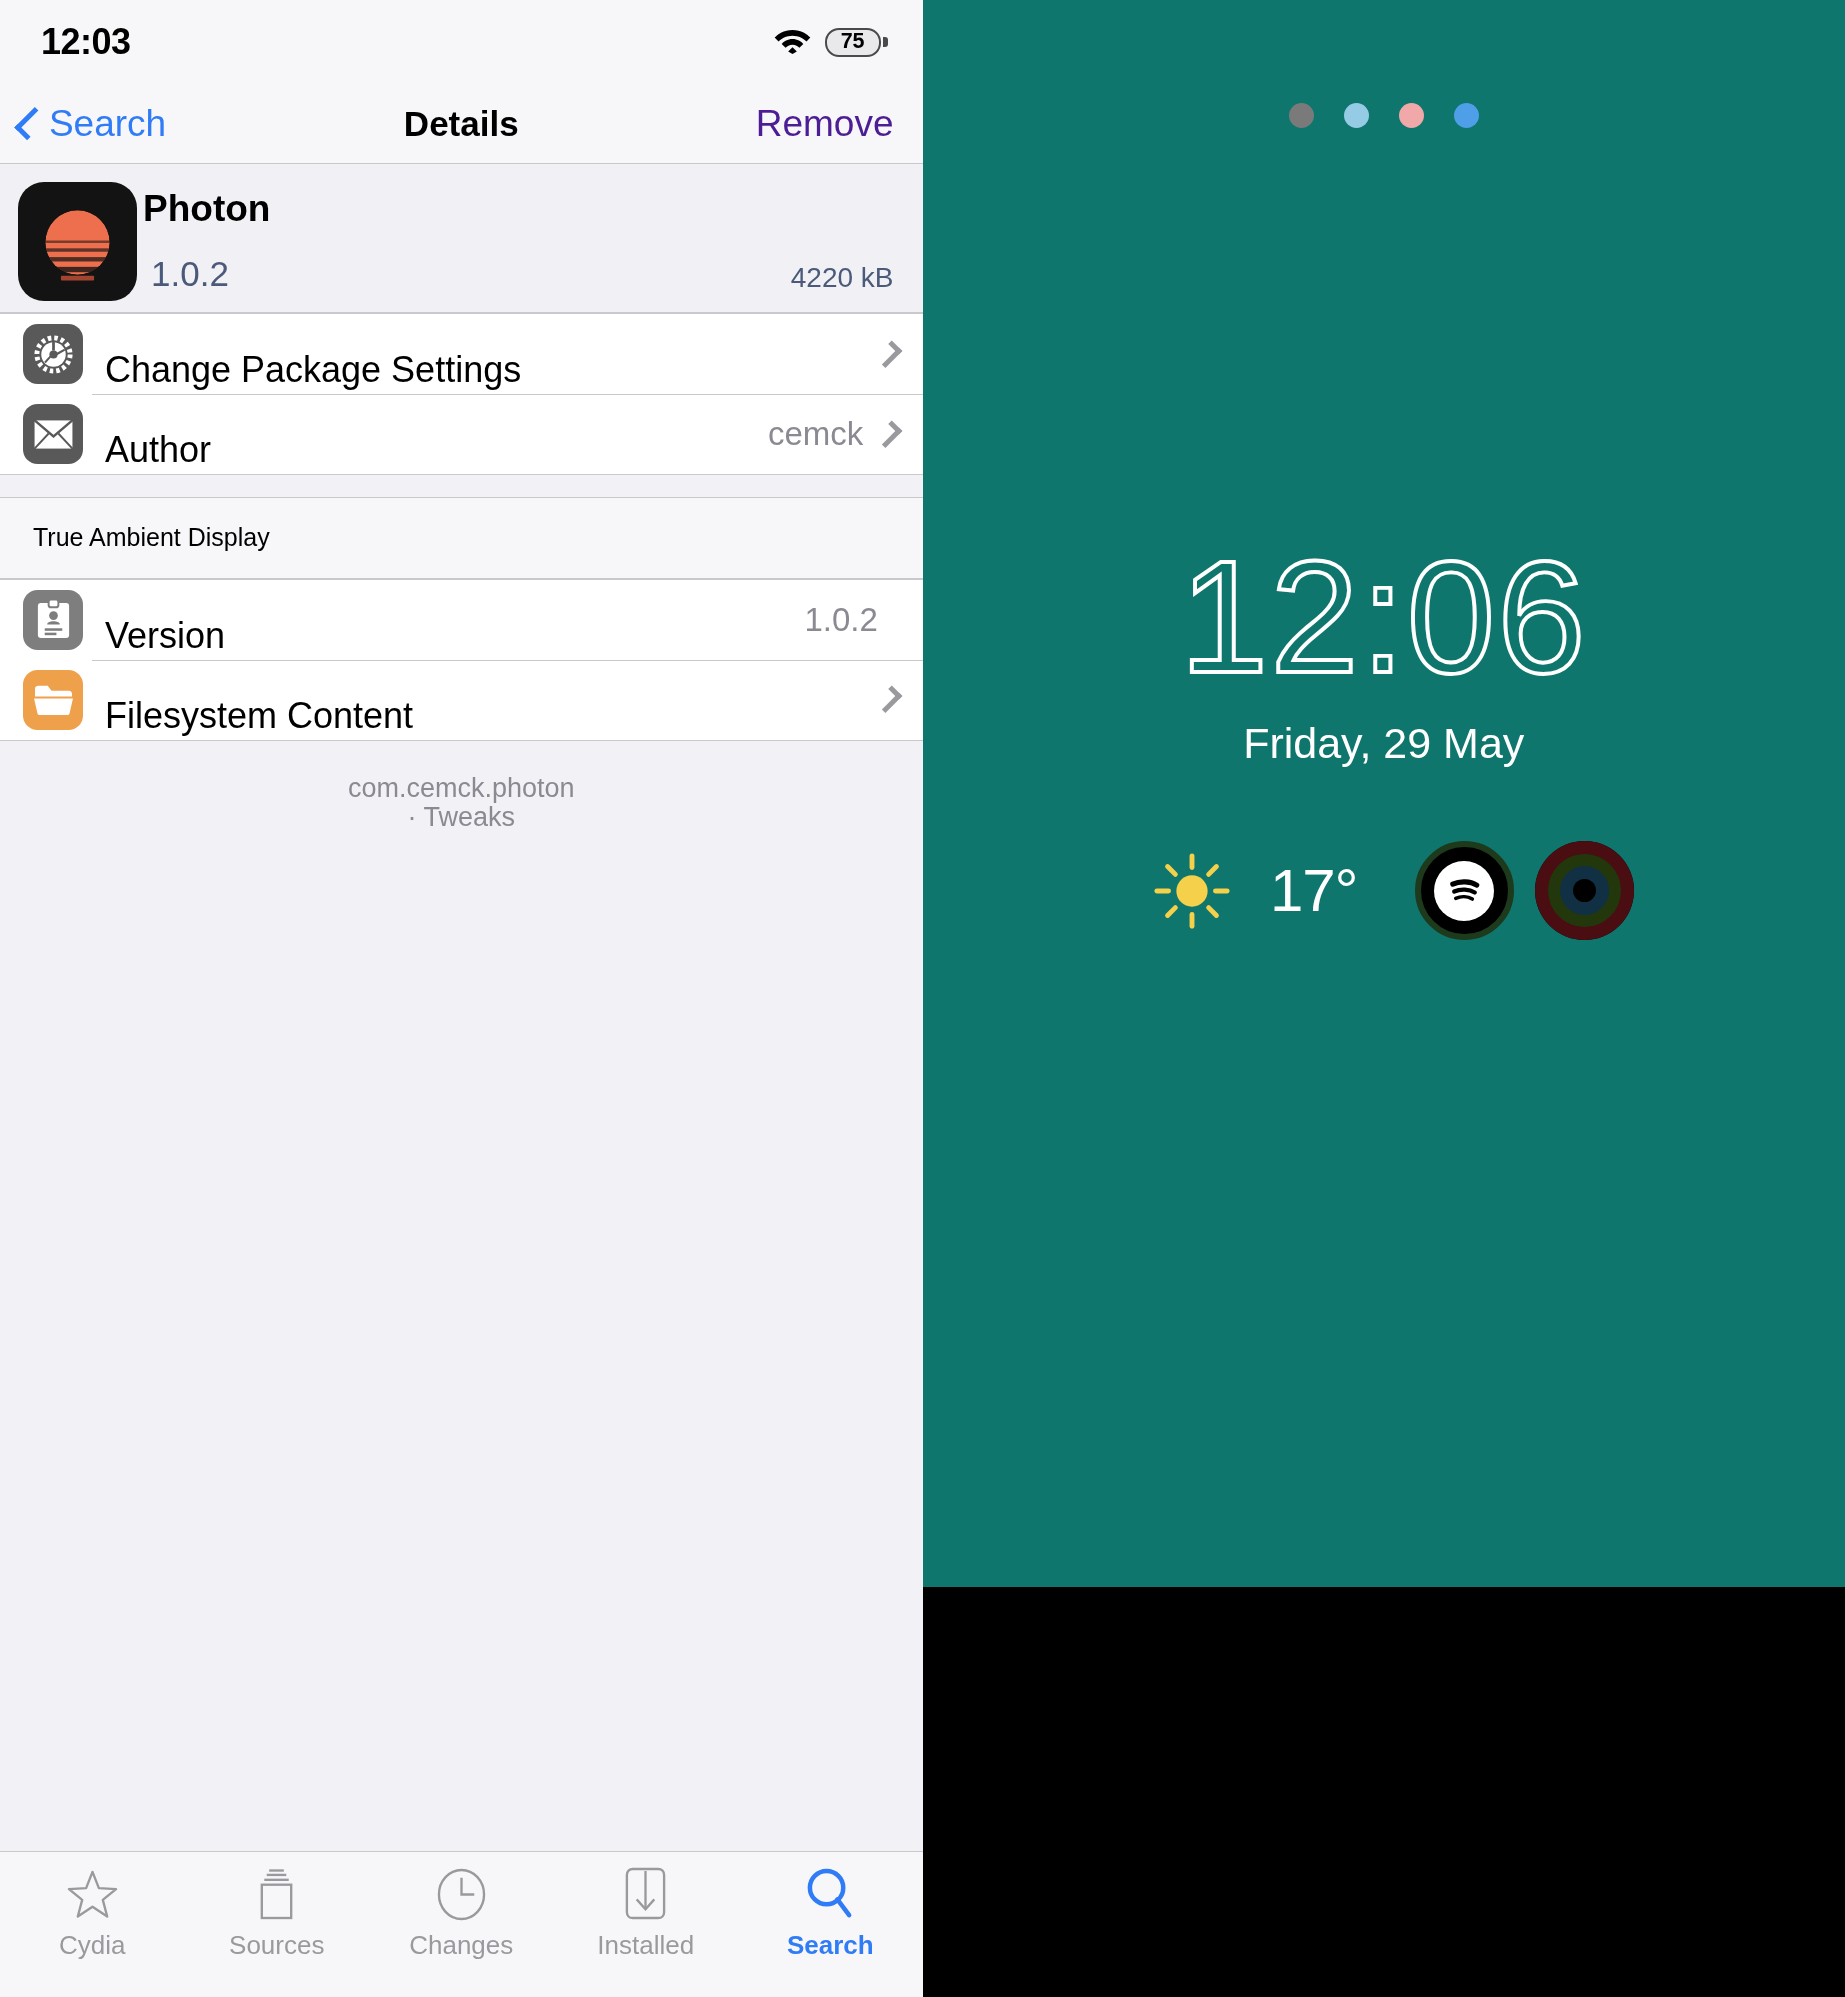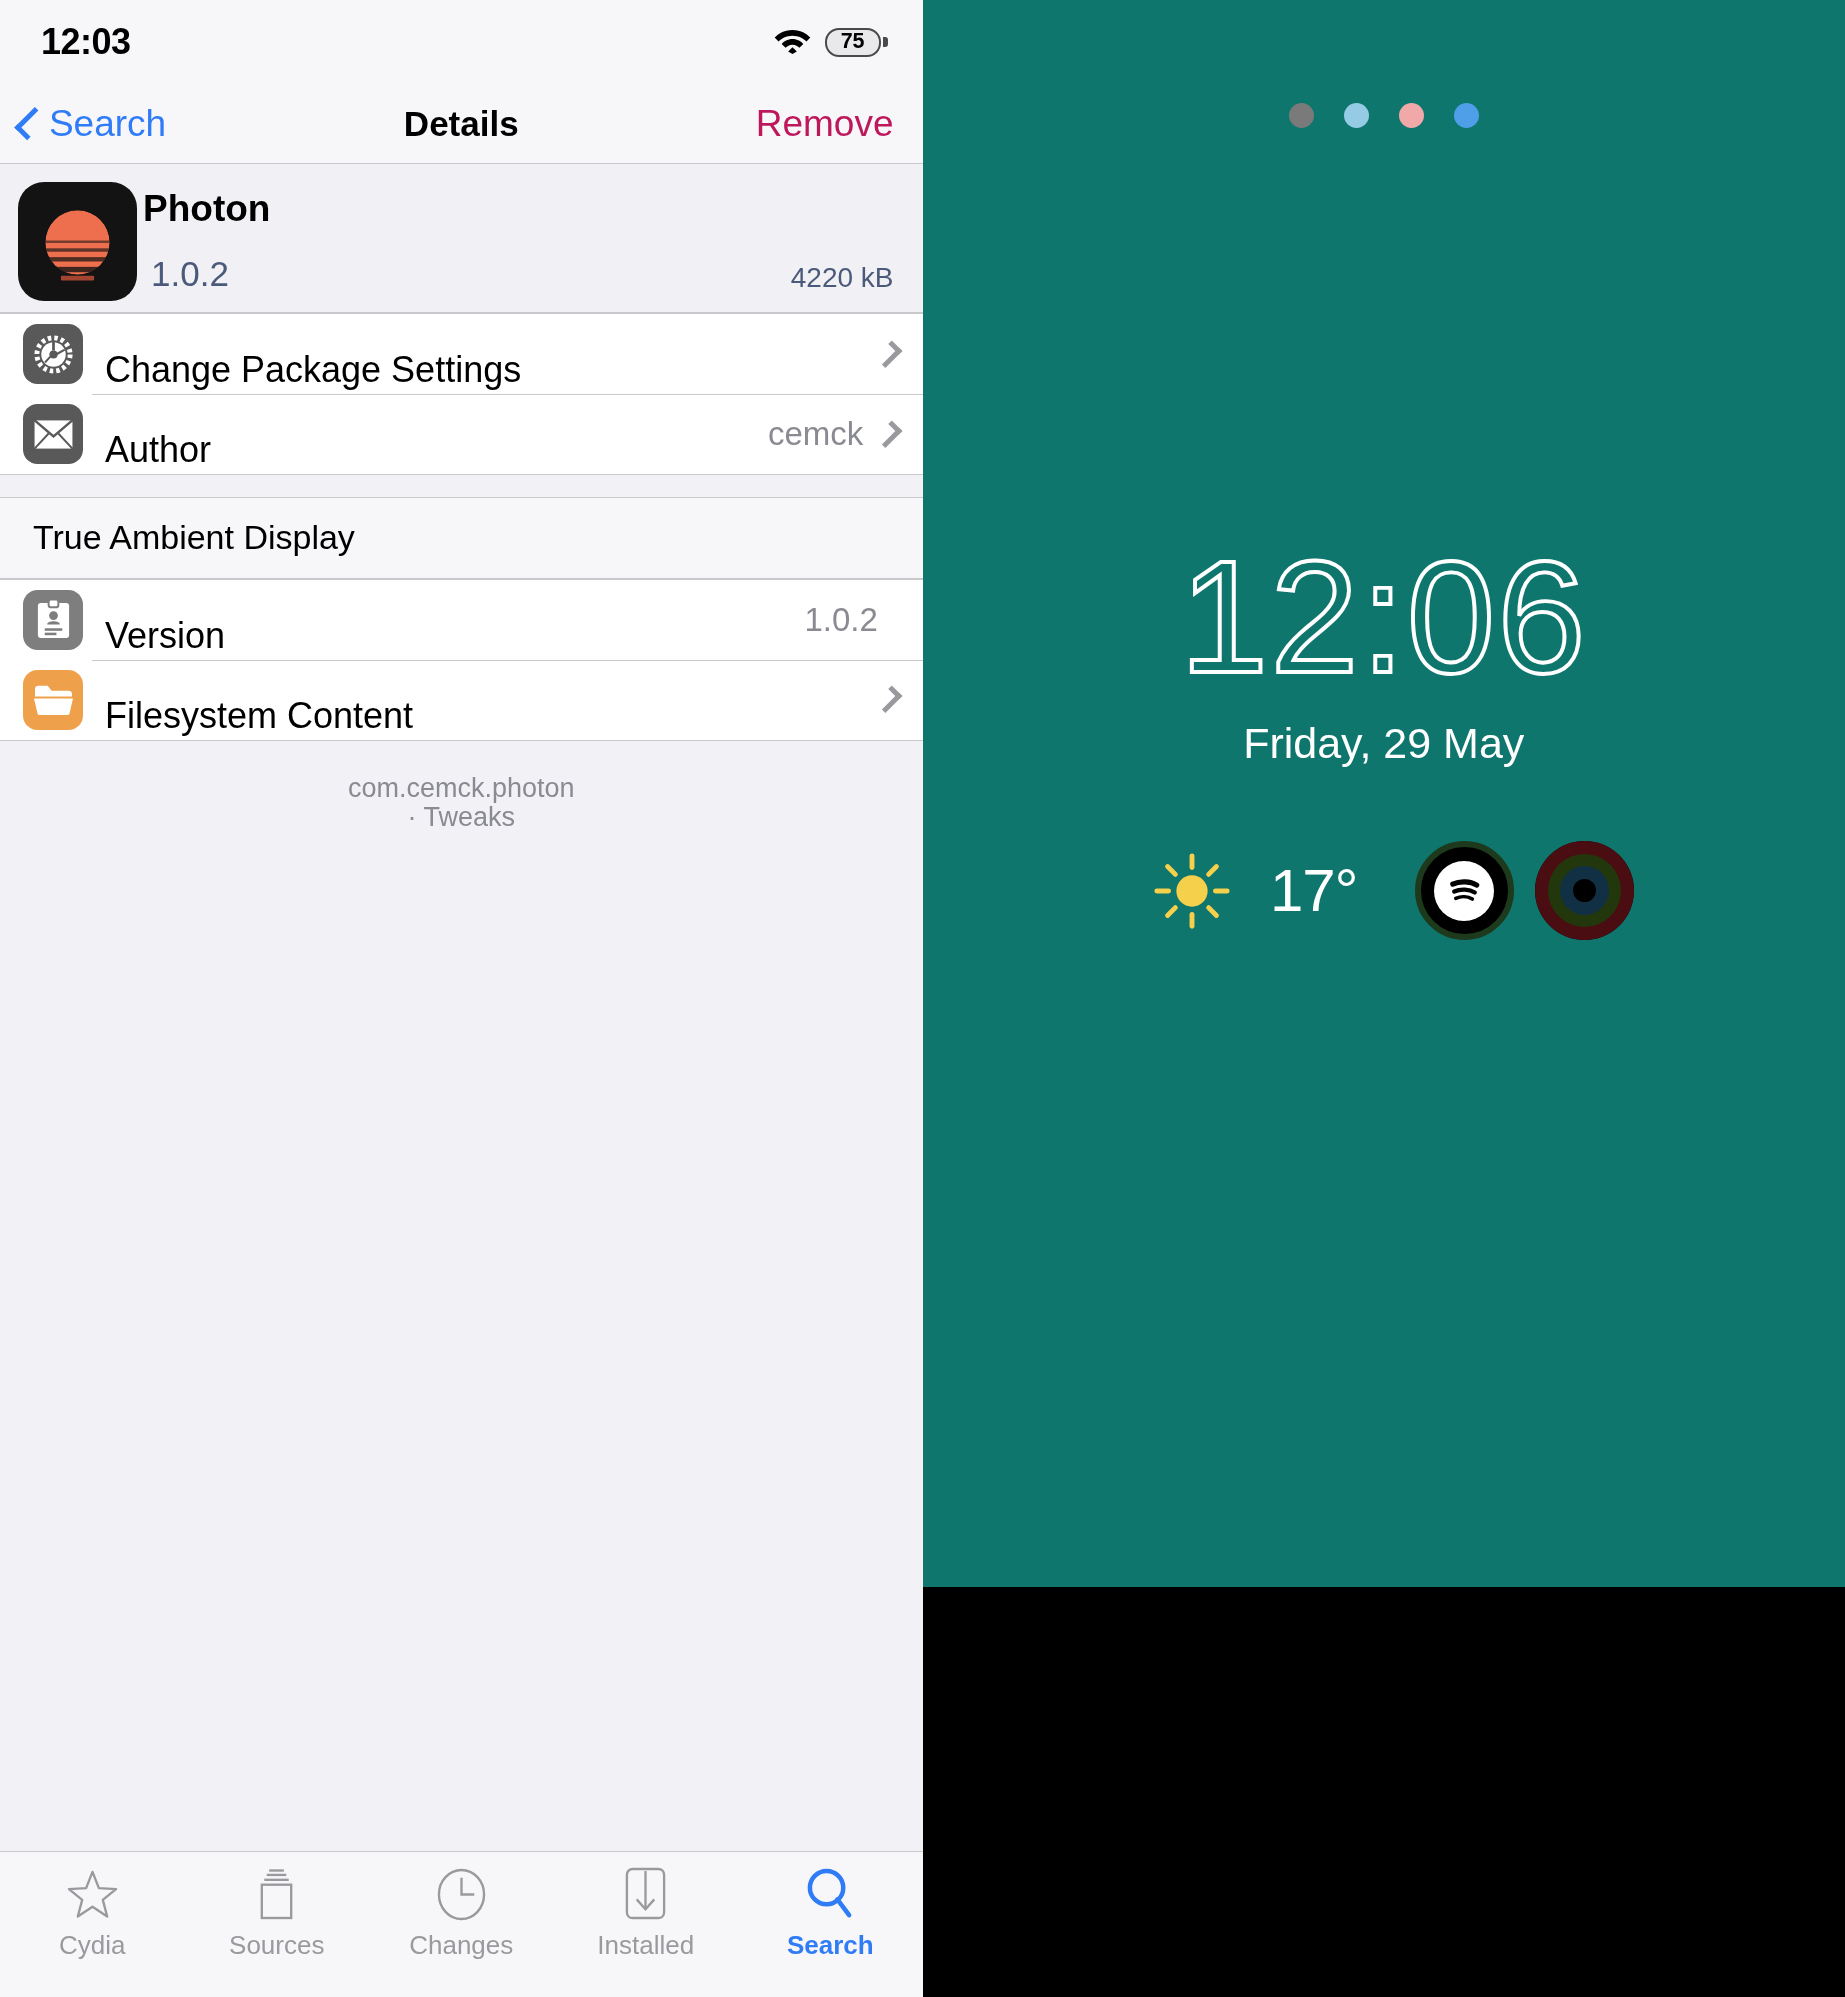--- a/index.html
+++ b/index.html
@@ -68,21 +68,21 @@
     border-bottom: 5.9px solid #2f7cf6;
     transform: rotate(45deg);
     margin-right: 3.9px;
   }
   .nav-title {
     width: 100%; text-align: center;
     font-size: 35px; font-weight: 700; color: #000;
   }
   .nav-action {
     position: absolute; right: 29px;
-    color: #be185d; font-size: 37px;
+    color: #4c1d95; font-size: 37px;
   }
 
   
   .content { flex: 1 1 auto; position: relative; overflow: hidden; background: #f2f2f6; }
 
   
   .pkg-header {
     background: #f1f1f5;
     border-bottom: 1px solid #c9c9cd;
     height: 149px;
@@ -144,21 +144,21 @@
 
   
   .plain-group {
     background: #f7f7f9;
     border-top: 1px solid #c9c9cd;
     border-bottom: 1px solid #c9c9cd;
     margin-top: 21.5px;
   }
   .plain-row {
     height: 80px; display: flex; align-items: center;
-    padding: 0 33px; font-size: 34px; color: #000;
+    padding: 0 33px; font-size: 25px; color: #000;
   }
 
   
   .section-hdr {
     height: 76px; display: flex; align-items: flex-end;
     padding: 0 0 15.6px 29px;
     font-size: 30px; color: #8a8a92; letter-spacing: 0.4px;
     background: #f2f2f6;
   }
 

